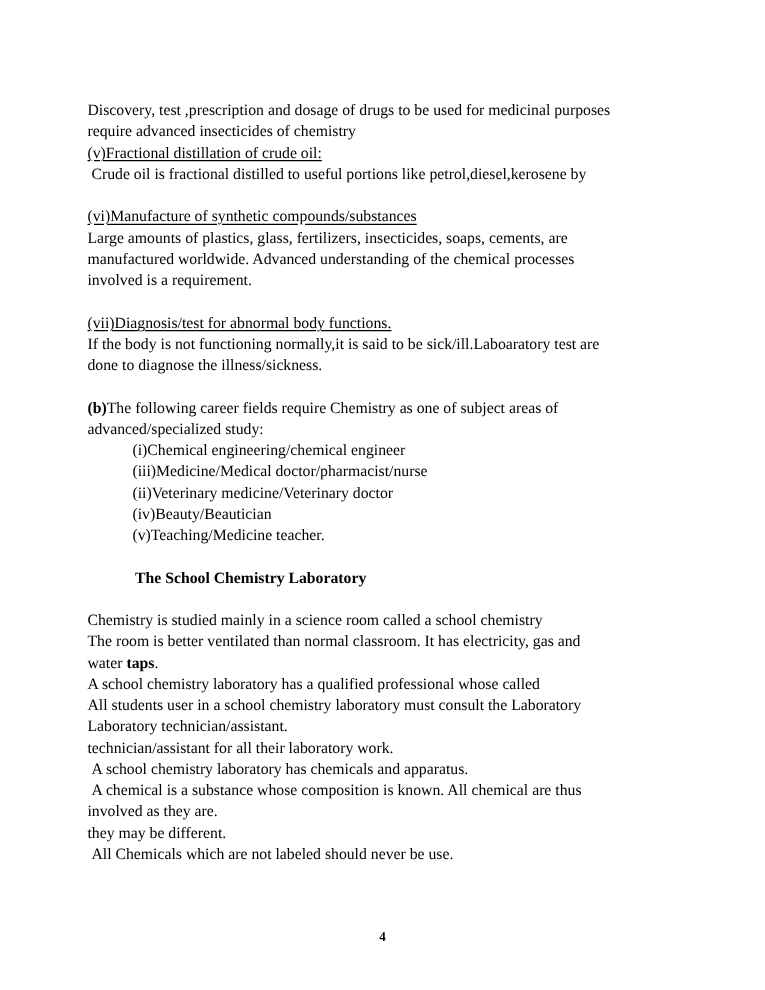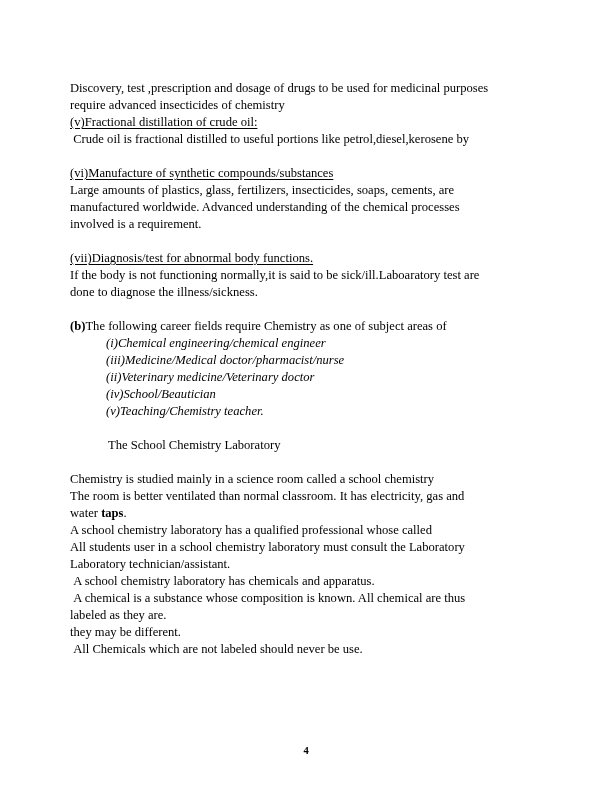--- a/index.html
+++ b/index.html
@@ -44,25 +44,24 @@
   }
   .u {
     text-decoration: underline;
     text-underline-offset: 1.5px;
   }
   .b {
     font-weight: bold;
   }
   .indent {
     padding-left: 36px;
-    font-style: italic;
   }
   .heading {
     padding-left: 38px;
-    font-weight: normal;
+    font-weight: bold;
   }
   .pagenum {
     position: absolute;
     left: 0;
     top: 729px;
     width: 612px;
     text-align: center;
     font-family: "Liberation Serif", "DejaVu Serif", serif;
     font-size: 10.5px;
     font-weight: bold;
@@ -83,36 +82,38 @@
       <div class="line"><span class="u">(vi)Manufacture of synthetic compounds/substances</span></div>
       <div class="line"><span>Large amounts of plastics, glass, fertilizers, insecticides, soaps, cements, are</span></div>
       <div class="line"><span>manufactured worldwide. Advanced understanding of the chemical processes</span></div>
       <div class="line"><span>involved is a requirement.</span></div>
       <div class="line blank">&nbsp;</div>
       <div class="line"><span class="u">(vii)Diagnosis/test for abnormal body functions.</span></div>
       <div class="line"><span>If the body is not functioning normally,it is said to be sick/ill.Laboaratory test are</span></div>
       <div class="line"><span>done to diagnose the illness/sickness.</span></div>
       <div class="line blank">&nbsp;</div>
       <div class="line"><span class="b">(b)</span><span>The following career fields require Chemistry as one of subject areas of</span></div>
+      <div class="line"><span>advanced/specialized study:</span></div>
       <div class="line indent"><span>(i)Chemical engineering/chemical engineer</span></div>
       <div class="line indent"><span>(iii)Medicine/Medical doctor/pharmacist/nurse</span></div>
       <div class="line indent"><span>(ii)Veterinary medicine/Veterinary doctor</span></div>
-      <div class="line indent"><span>(iv)School/Beautician</span></div>
-      <div class="line indent"><span>(v)Teaching/Chemistry teacher.</span></div>
+      <div class="line indent"><span>(iv)Beauty/Beautician</span></div>
+      <div class="line indent"><span>(v)Teaching/Medicine teacher.</span></div>
       <div class="line blank">&nbsp;</div>
       <div class="line heading"><span>The School Chemistry Laboratory</span></div>
       <div class="line blank">&nbsp;</div>
       <div class="line"><span>Chemistry is studied mainly in a science room called a school chemistry</span></div>
       <div class="line"><span>The room is better ventilated than normal classroom. It has electricity, gas and</span></div>
       <div class="line"><span>water </span><span class="b">taps</span><span>.</span></div>
       <div class="line"><span>A school chemistry laboratory has a qualified professional whose called</span></div>
       <div class="line"><span>All students user in a school chemistry laboratory must consult the Laboratory</span></div>
       <div class="line"><span>Laboratory technician/assistant.</span></div>
+      <div class="line"><span>technician/assistant for all their laboratory work.</span></div>
       <div class="line"><span> A school chemistry laboratory has chemicals and apparatus.</span></div>
       <div class="line"><span> A chemical is a substance whose composition is known. All chemical are thus</span></div>
-      <div class="line"><span>labeled as they are.</span></div>
+      <div class="line"><span>involved as they are.</span></div>
       <div class="line"><span>they may be different.</span></div>
       <div class="line"><span> All Chemicals which are not labeled should never be use.</span></div>
     </div>
 
   <div class="pagenum">4</div>
 
 </div>
 
 </body></html>

